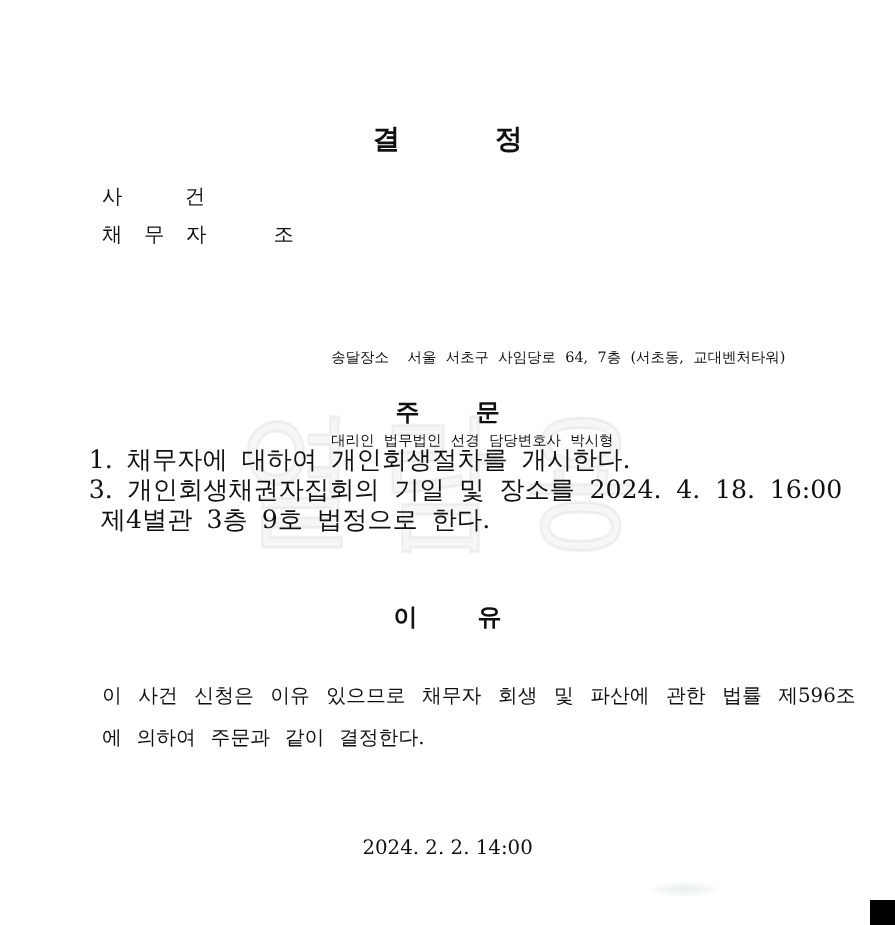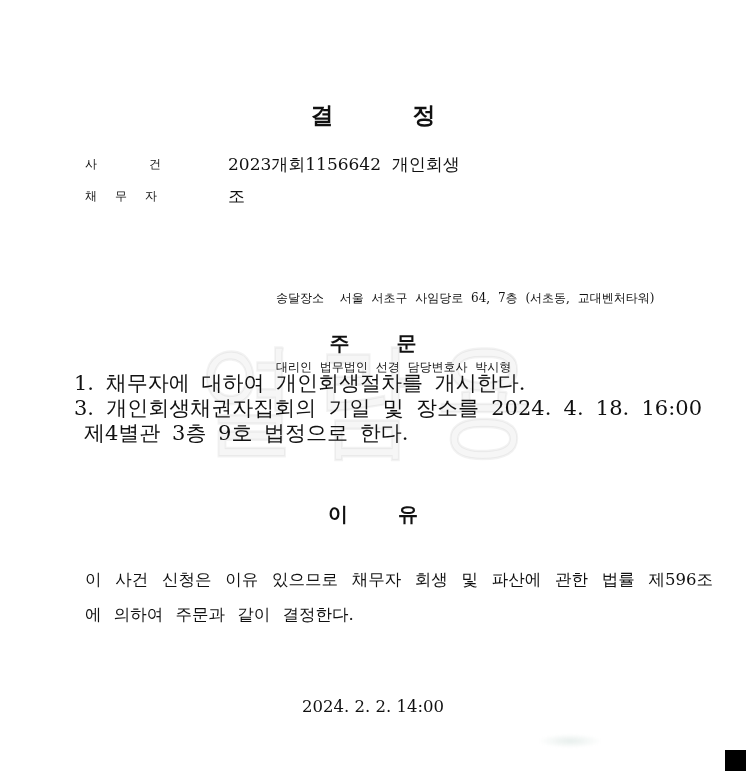--- a/index.html
+++ b/index.html
@@ -36,21 +36,21 @@
   }
   .section-heading span {
     font-family:"DejaVu Sans","Liberation Sans",sans-serif;
     font-weight:bold; font-size:20px; white-space:nowrap;text-align:center;
   }
   .order-heading span { letter-spacing:47px; margin-right:-47px; }
   .reason-heading span { letter-spacing:50px; margin-right:-50px; }
   
   .field-label {
     position:absolute; left:85px; z-index:1;
-    font-size:12px; line-height:20px; white-space:nowrap;
+    font-size:17px; line-height:20px; white-space:nowrap;
   }
   .field-label.two-char { letter-spacing:52px; }
   .field-label.three-char { letter-spacing:18px; }
   .field-value {
     position:absolute; left:228px; z-index:1;
     font-size:17px; line-height:20px; white-space:pre;
   }
   
   .service-block {
     position:absolute; left:228px; top:241px; z-index:1;
@@ -92,21 +92,20 @@
 <div class="page">
 
   <div class="watermark">열람용</div>
 
 
   <div class="center-line doc-title" style="top:100px;">
     <span>결정</span>
   </div>
 
   <div class="field-label two-char" style="top:154px;">사건</div>
-  <div class="field-value" style="top:154px;">2023개회1156642  개인회생</div>
 
   <div class="field-label three-char" style="top:186px;">채무자</div>
   <div class="field-value" style="top:186px;">조</div>
 
   <div class="service-block">
     <div>송달장소  서울 서초구 사임당로 64, 7층 (서초동, 교대벤처타워)</div>
     <div>대리인 법무법인 선경 담당변호사 박시형</div>
   </div>
 
   <div class="center-line section-heading order-heading" style="top:330px;">

